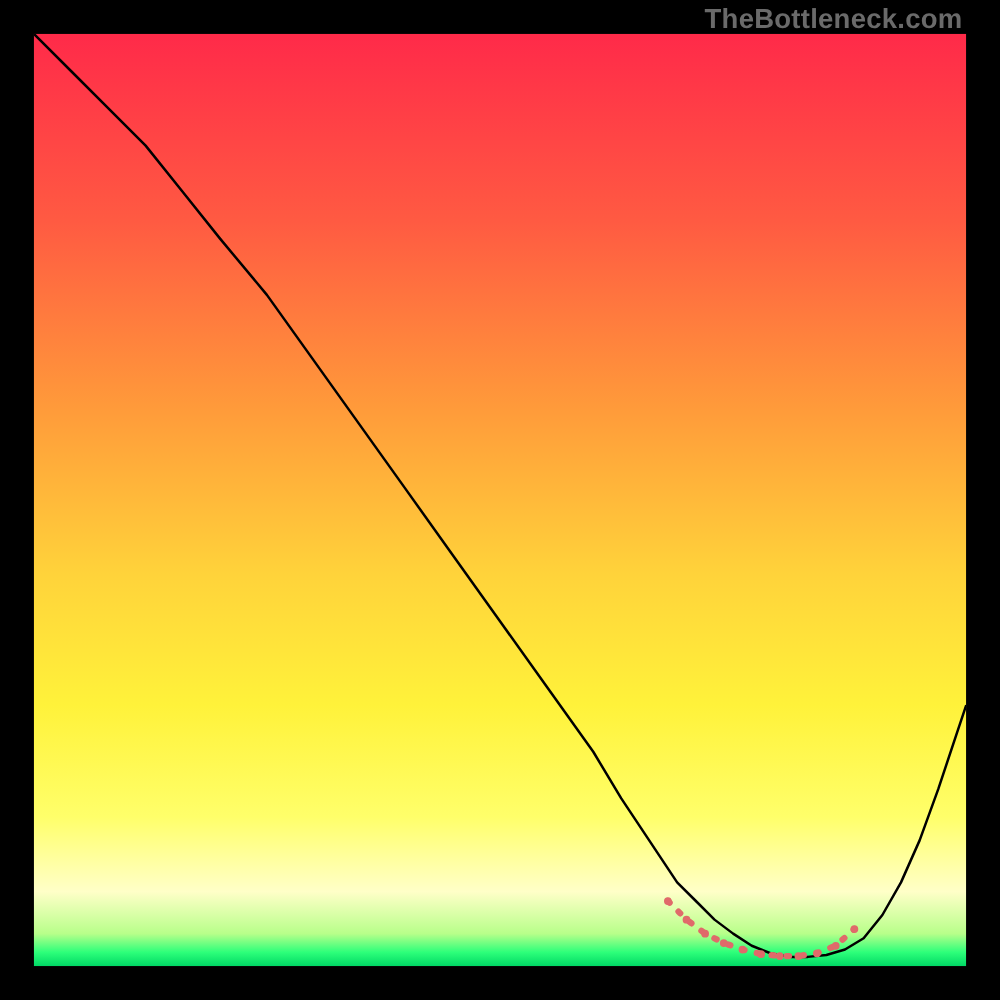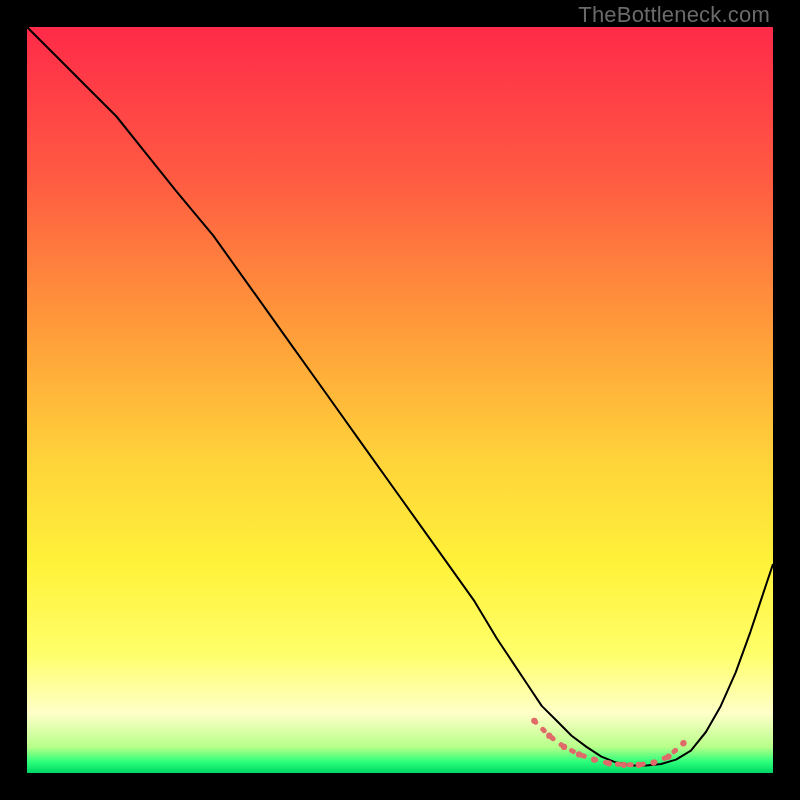--- a/index.html
+++ b/index.html
@@ -25,21 +25,21 @@
     top: 0;
     width: 746px;
     height: 746px;
   }
   .watermark {
     position: absolute;
     top: 2px;
     right: 30px;
     color: #6a6a6a;
     font-size: 22px;
-    font-weight: 400;
+    font-weight: 700;
     letter-spacing: 0.2px;
   }
 </style>
 </head>
 <body>
 
 <div class="watermark">TheBottleneck.com</div>
 
 <div class="frame">
   <svg class="plot" viewBox="0 0 746 746" preserveAspectRatio="none">

